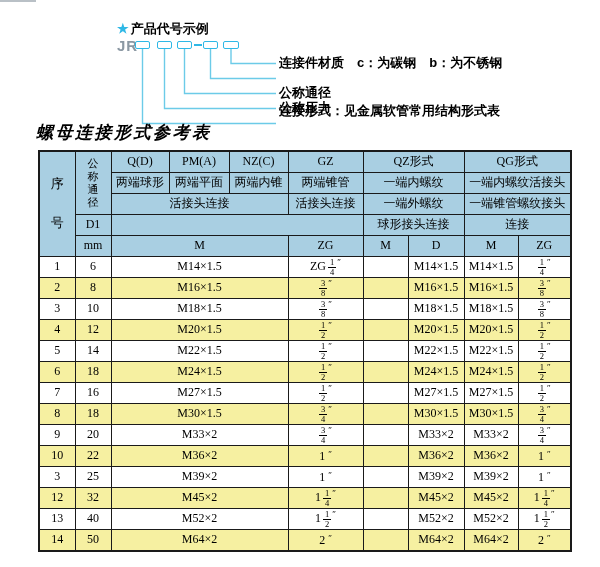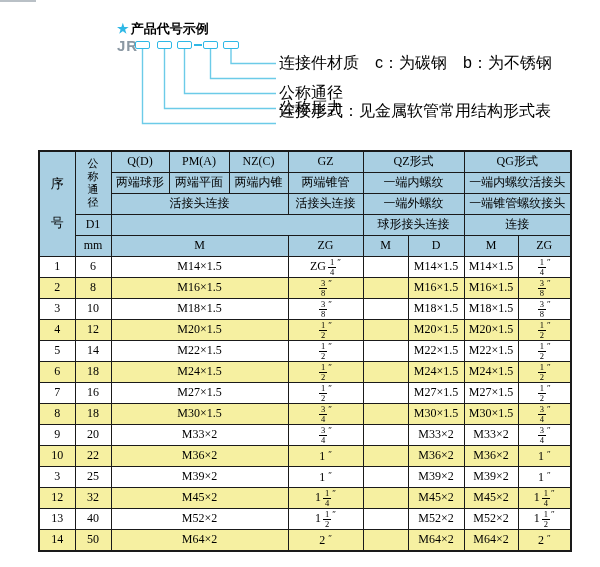--- a/index.html
+++ b/index.html
@@ -17,21 +17,21 @@
 
   
   .diagram-title{position:absolute;left:117px;top:20px;font-size:13px;font-weight:bold;white-space:nowrap;}
   .diagram-title .star{color:var(--accent);margin-right:2px;}
   .jr{position:absolute;left:117px;top:37px;font-size:15px;font-weight:bold;color:var(--jr);letter-spacing:1px;}
   .code-box{position:absolute;top:41px;width:15px;height:8px;border:1.5px solid var(--accent);
             border-radius:2px;background:#fff;box-sizing:border-box;}
   .code-dash{position:absolute;top:44px;left:194px;width:8px;height:2px;background:var(--accent);}
   svg.connectors{position:absolute;left:0;top:0;width:600px;height:150px;}
   svg.connectors polyline{fill:none;stroke:var(--line);stroke-width:1.4px;}
-  .dlabel{position:absolute;left:279px;height:14px;line-height:14px;font-size:16px;font-weight:normal;
+  .dlabel{position:absolute;left:279px;height:14px;line-height:14px;font-size:13px;font-weight:bold;
           white-space:nowrap;}
 
   
   .table-title{position:absolute;left:36px;top:121px;margin:0;font-family:"Liberation Serif",serif;
                font-style:italic;font-weight:bold;font-size:17px;letter-spacing:2.5px;white-space:nowrap;}
 
   
   table.ref{position:absolute;left:38px;top:150px;width:532px;border-collapse:collapse;table-layout:fixed;
             font-family:"Liberation Serif",serif;border:2px solid var(--border);}
   table.ref td{border:1px solid var(--border);height:20px;padding:0;text-align:center;vertical-align:middle;
@@ -77,20 +77,21 @@
     <polyline points="184.5,49 184.5,93.5 276,93.5"></polyline>
     <polyline points="164.5,49 164.5,108.5 276,108.5"></polyline>
     <polyline points="142.5,49 142.5,123.5 276,123.5"></polyline>
   </svg>
 
   <div class="dlabel" style="top:56px">连接件材质　c：为碳钢　b：为不锈钢</div>
   <div class="dlabel" style="top:86px">公称通径</div>
   <div class="dlabel" style="top:101px">公称压力</div>
   <div class="dlabel" style="top:104px">连接形式：见金属软管常用结构形式表</div>
 
+  <h2 class="table-title">螺母连接形式参考表</h2>
 
   <table class="ref">
     <colgroup>
       <col style="width:36px">
         <col style="width:36px">
         <col style="width:58px">
         <col style="width:60px">
       <col style="width:59px">
         <col style="width:75px">
         <col style="width:45px">

